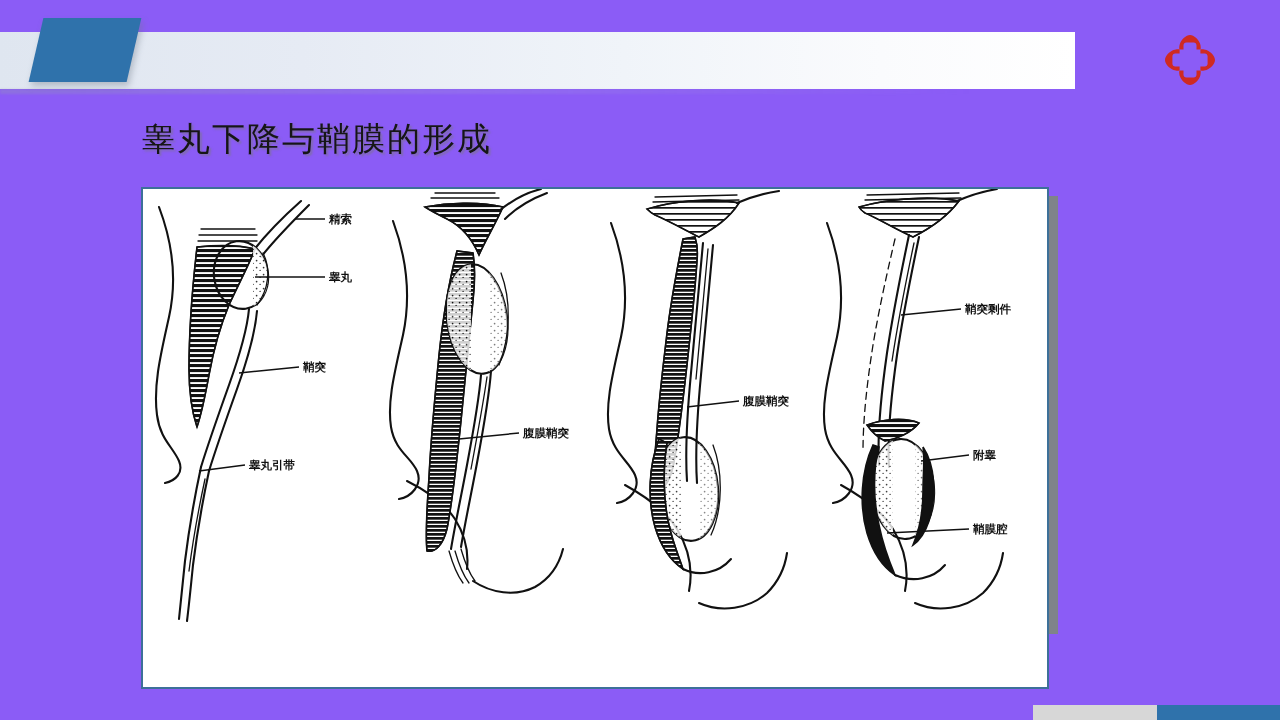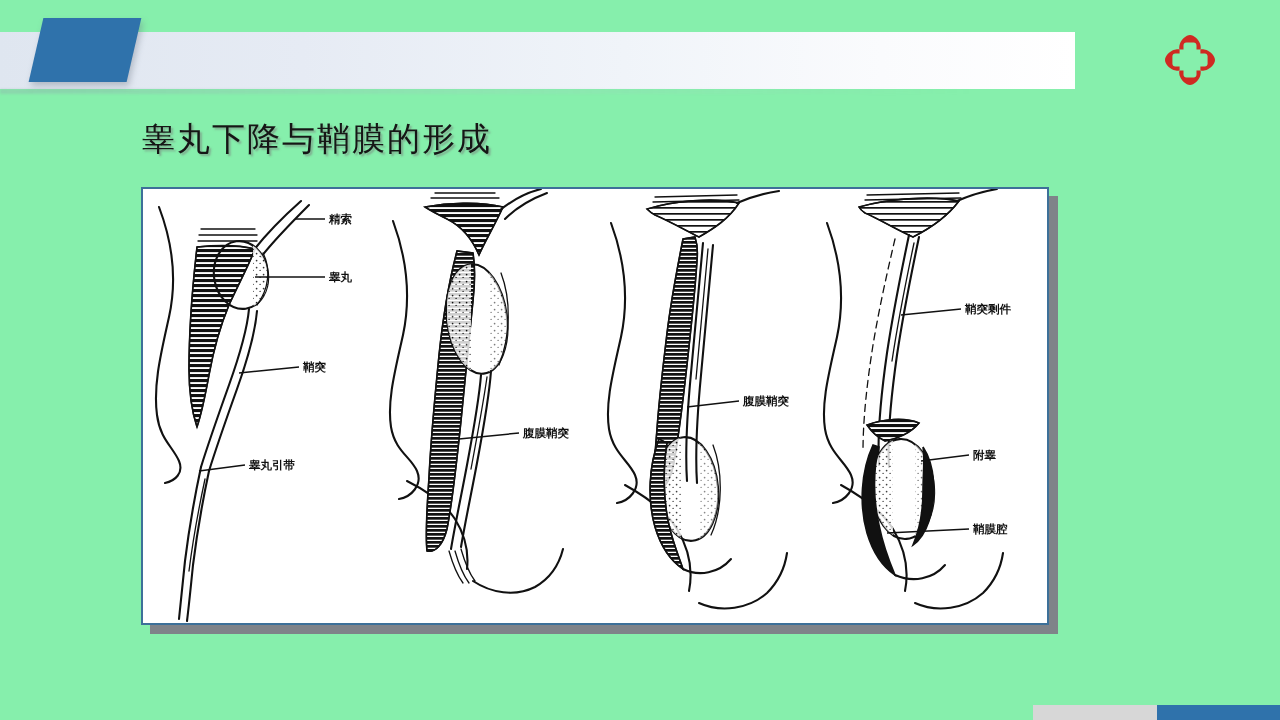--- a/index.html
+++ b/index.html
@@ -3,21 +3,21 @@
 <meta charset="utf-8">
 <title>睾丸下降与鞘膜的形成</title>
 <style>
   * { box-sizing: border-box; margin: 0; padding: 0; }
   html, body {
     width: 1280px; height: 720px;
     background: #ffffff;
     font-family: "Liberation Serif", "DejaVu Serif", serif;
     overflow: hidden;
   }
-  .slide { position: relative; width: 1280px; height: 720px; background: #86efac; }
+  .slide { position: relative; width: 1280px; height: 720px; background: #8b5cf6; }
 
   
   .header-band {
     position: absolute; left: 0; top: 32px;
     width: 1075px; height: 57px;
     background: linear-gradient(to right, #dfe6f0 0%, #e6ebf4 28%, #f0f4f9 58%, #fafbfd 82%, #ffffff 100%);
   }
   .header-band-shadow {
     position: absolute; left: 0; top: 89px;
     width: 1060px; height: 5px;
@@ -45,21 +45,21 @@
   }
 
   
   .figure-shadow {
     position: absolute; left: 150px; top: 196px;
     width: 908px; height: 438px;
     background: #7f8389;
   }
   .figure-frame {
     position: absolute; left: 141px; top: 187px;
-    width: 908px; height: 438px;
+    width: 908px; height: 502px;
     background: #ffffff;
     border: 2px solid #3d7099;
     overflow: hidden;
   }
   .figure-canvas { position: absolute; left: 0; top: 0; width: 904px; height: 434px; }
 
   
   .footer-gray {
     position: absolute; left: 1033px; top: 705px;
     width: 124px; height: 15px; background: #d7d7d7;

